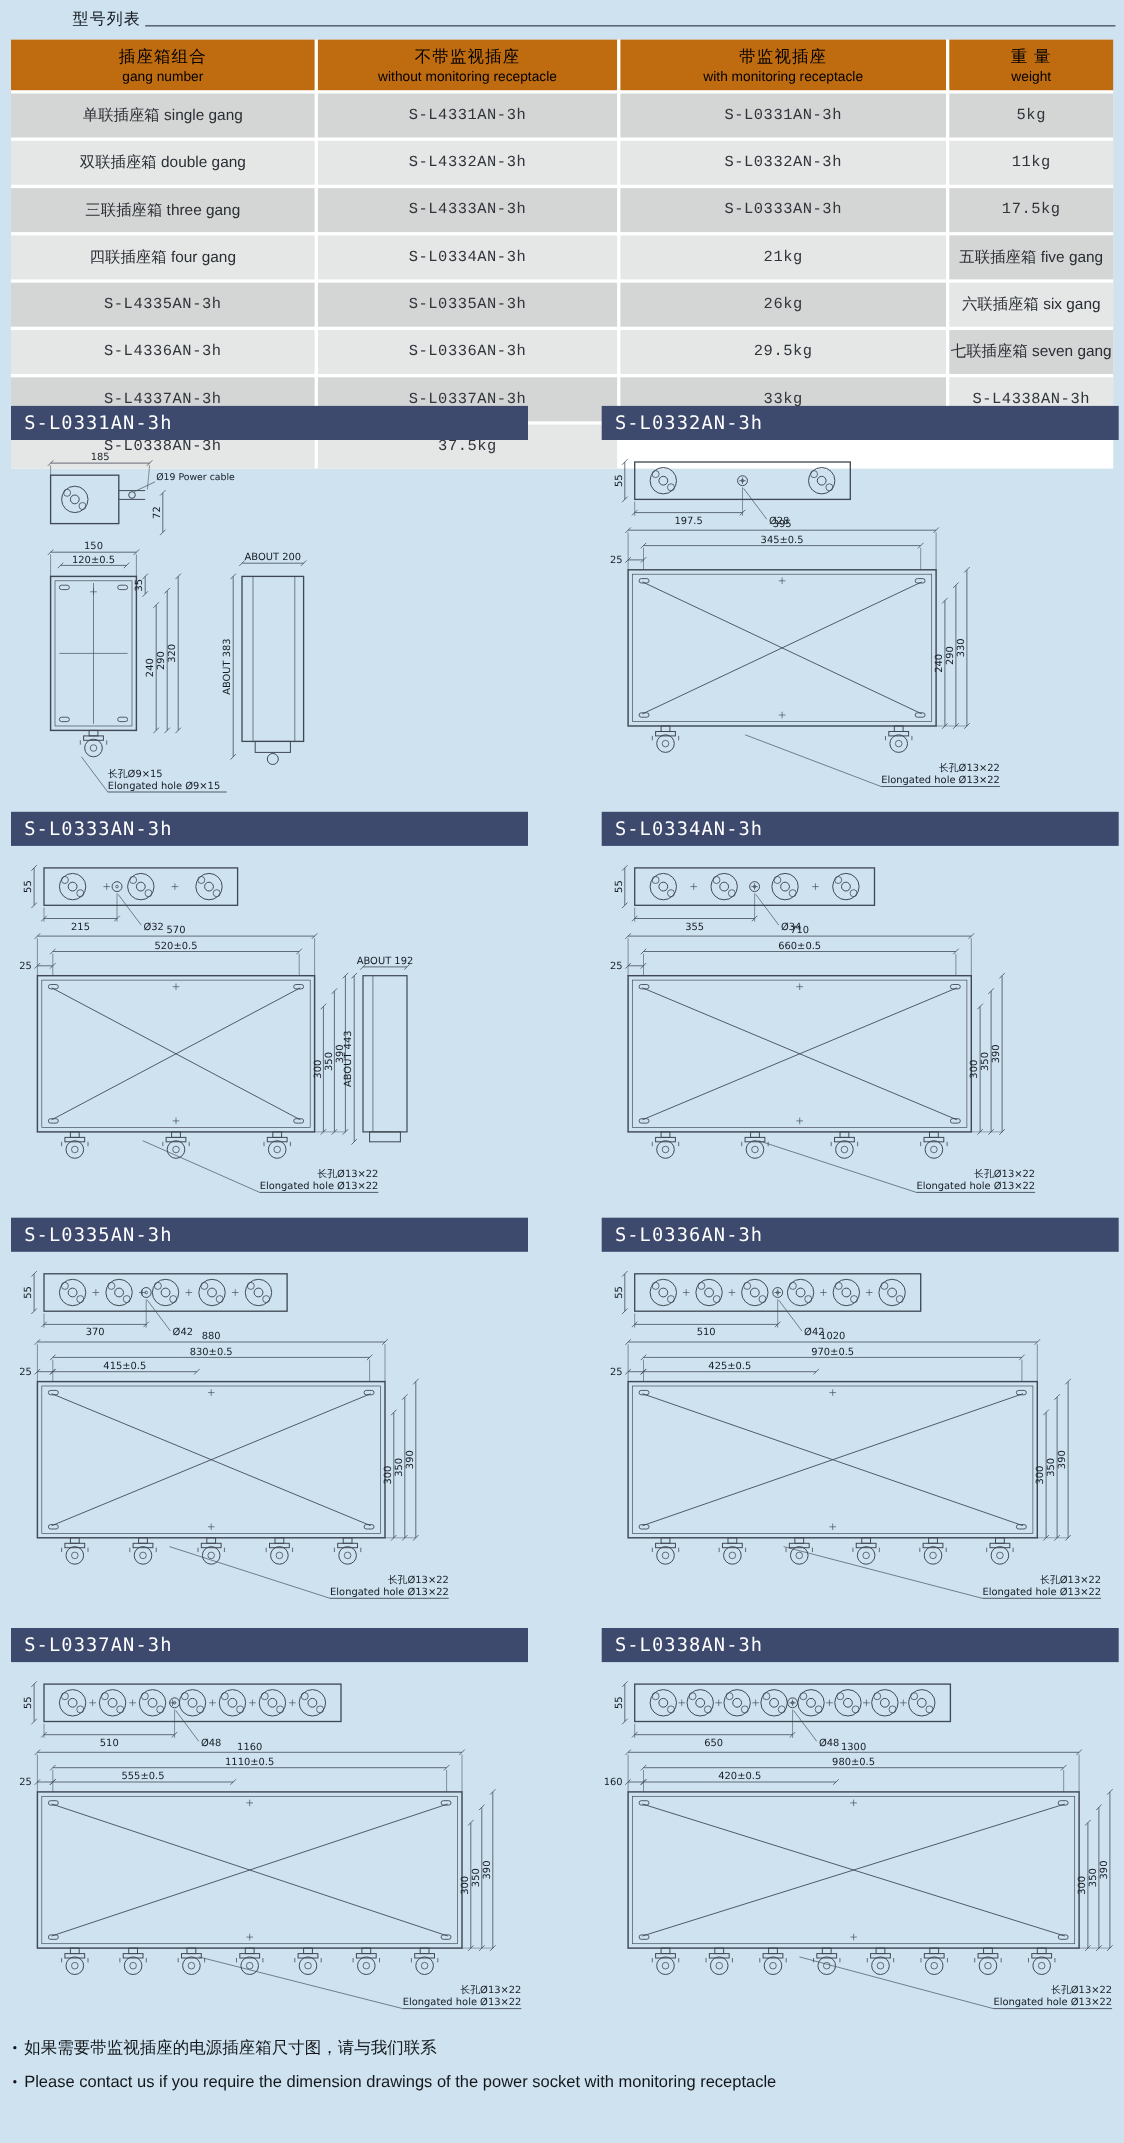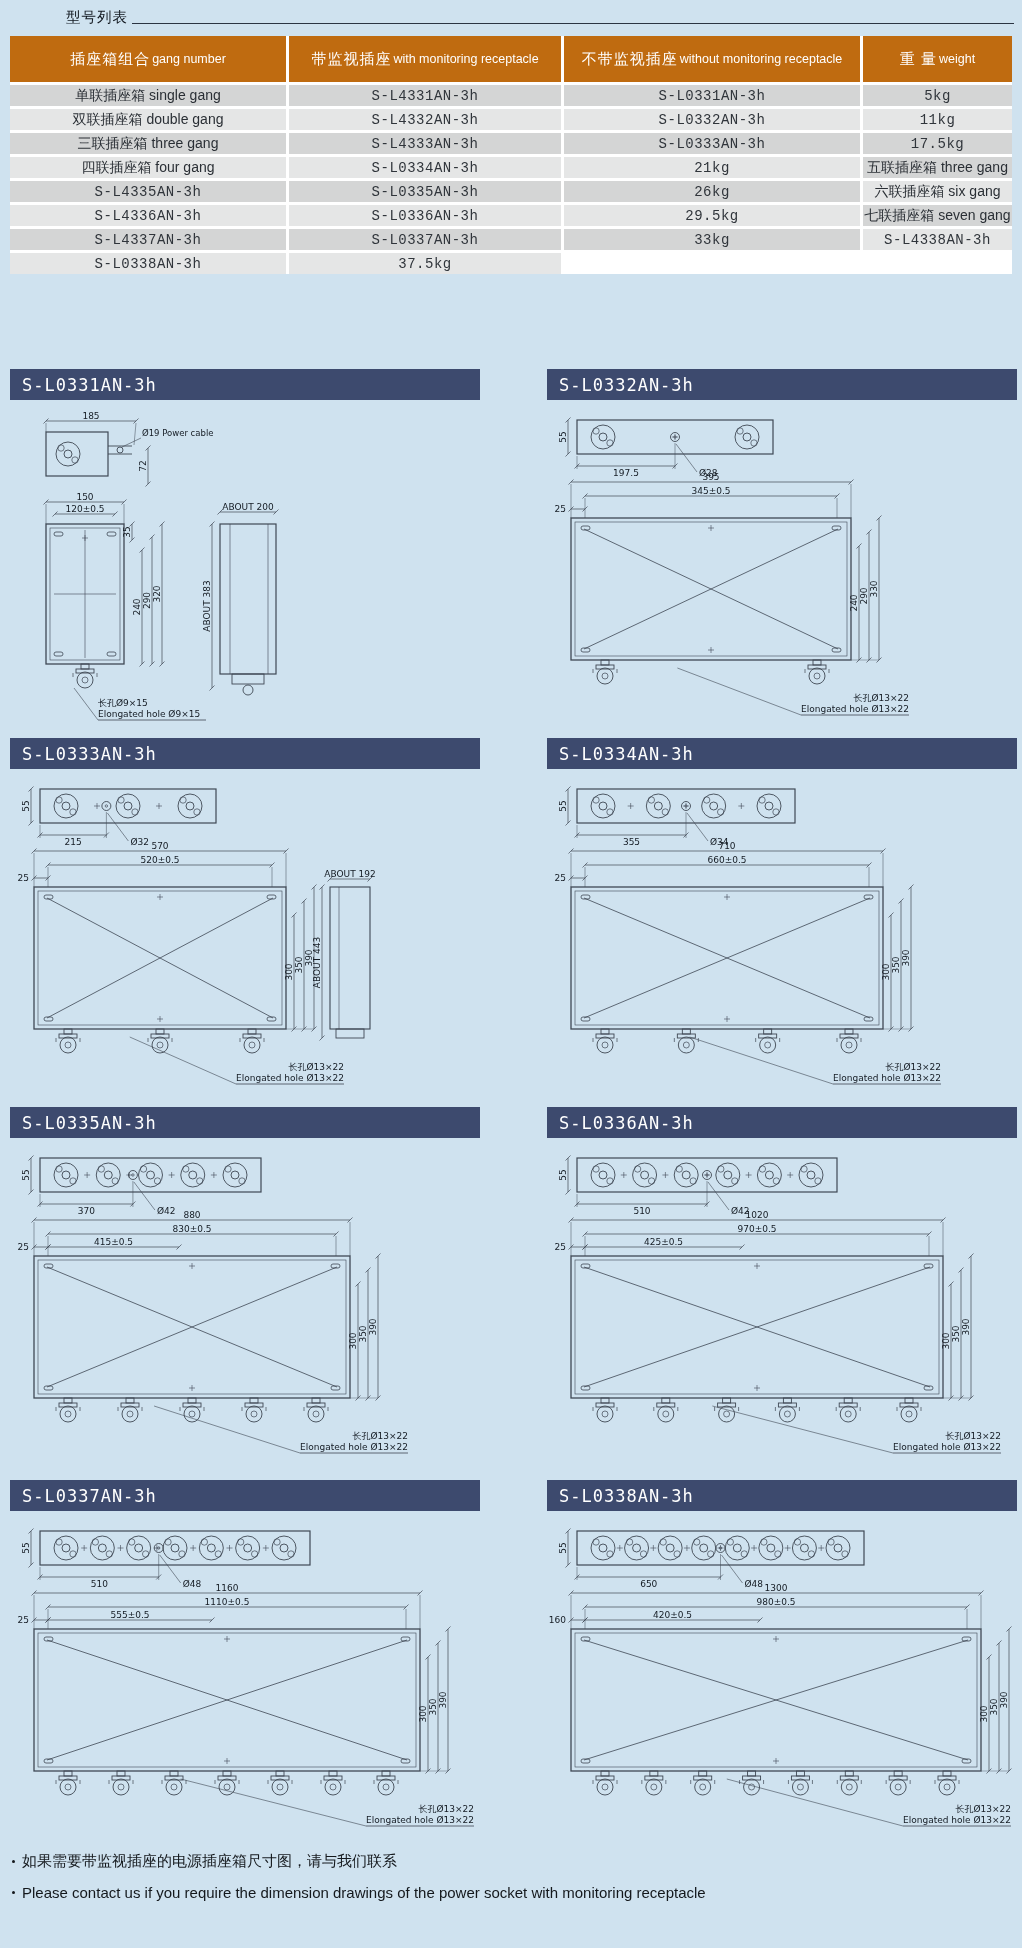--- a/index.html
+++ b/index.html
@@ -6,25 +6,25 @@
   html,body{background:#cfe2ef}
   body{font-family:"Liberation Sans","DejaVu Sans",sans-serif}
   .page{position:relative;width:1022px;height:1948px;background:var(--page-bg,#cfe2ef);overflow:hidden}
 
   .titlebar{position:absolute;left:66px;right:8px;top:8px;display:flex;align-items:flex-end;gap:4px}
   .titlebar .t{font-size:14.5px;color:#10161d;letter-spacing:1px;white-space:nowrap}
   .titlebar .rule{flex:1;border-bottom:1.7px solid #2b3442;margin-bottom:3px}
 
   .model-table{position:absolute;left:10px;top:36px;width:1002px;display:grid;
     grid-template-columns:276px 272px 296px 1fr;gap:3px;background:#fff}
-  .th{background:var(--accent-orange,#bf6b10);color:#ffffff;height:46px;display:flex;
-    flex-direction:row;justify-content:center;align-items:center;gap:2px}
+  .th{background:var(--accent-orange,#bf6b10);color:#000000;height:46px;display:flex;
+    flex-direction:column;justify-content:center;align-items:center;gap:2px}
   .th .cn{font-size:15px;letter-spacing:1px}
   .th .en{font-size:12.5px}
-  .td{height:21px;display:flex;align-items:center;justify-content:center;font-size:14px;color:#2a2f35}
+  .td{height:40px;display:flex;align-items:center;justify-content:center;font-size:14px;color:#2a2f35}
   .td.model,.td.weight{font-family:Liberation Mono, monospace;letter-spacing:.5px;color:#30353b}
   .row-dark{background:var(--row-dark,#d4d5d5)}
   .row-light{background:var(--row-light,#e5e6e6)}
 
   .section{position:absolute;width:470px}
   .section-header{height:31px;background:var(--header-navy,#3d4a6e);color:#fff;display:flex;align-items:center;
     padding-left:12px;font-family:"DejaVu Sans Mono","Liberation Mono",monospace;font-size:17px;letter-spacing:1px}
   .drawing{display:block;margin-top:6px}
   .drawing text{font-family:"DejaVu Sans","Liberation Sans",sans-serif}
 
@@ -39,47 +39,47 @@
     <span class="t">型号列表</span>
     <span class="rule"></span>
   </div>
 
   <div class="model-table" id="model-table">
       <div class="th">
         <div class="cn">插座箱组合</div>
         <div class="en">gang number</div>
       </div>
       <div class="th">
+        <div class="cn">不带监视插座</div>
+        <div class="en">without monitoring receptacle</div>
+      </div>
+      <div class="th">
         <div class="cn">带监视插座</div>
         <div class="en">with monitoring receptacle</div>
-      </div>
-      <div class="th">
-        <div class="cn">不带监视插座</div>
-        <div class="en">without monitoring receptacle</div>
       </div>
       <div class="th">
         <div class="cn">重 量</div>
         <div class="en">weight</div>
       </div>
       <div class="td gang row-dark">单联插座箱 single gang</div>
       <div class="td model row-dark">S-L4331AN-3h</div>
       <div class="td model row-dark">S-L0331AN-3h</div>
       <div class="td weight row-dark">5kg</div>
       <div class="td gang row-light">双联插座箱 double gang</div>
       <div class="td model row-light">S-L4332AN-3h</div>
       <div class="td model row-light">S-L0332AN-3h</div>
       <div class="td weight row-light">11kg</div>
       <div class="td gang row-dark">三联插座箱 three gang</div>
       <div class="td model row-dark">S-L4333AN-3h</div>
       <div class="td model row-dark">S-L0333AN-3h</div>
       <div class="td weight row-dark">17.5kg</div>
       <div class="td gang row-light">四联插座箱 four gang</div>
       <div class="td model row-light">S-L0334AN-3h</div>
       <div class="td weight row-light">21kg</div>
-      <div class="td gang row-dark">五联插座箱 three gang</div>
+      <div class="td gang row-dark">五联插座箱 five gang</div>
       <div class="td model row-dark">S-L4335AN-3h</div>
       <div class="td model row-dark">S-L0335AN-3h</div>
       <div class="td weight row-dark">26kg</div>
       <div class="td gang row-light">六联插座箱 six gang</div>
       <div class="td model row-light">S-L4336AN-3h</div>
       <div class="td model row-light">S-L0336AN-3h</div>
       <div class="td weight row-light">29.5kg</div>
       <div class="td gang row-dark">七联插座箱 seven gang</div>
       <div class="td model row-dark">S-L4337AN-3h</div>
       <div class="td model row-dark">S-L0337AN-3h</div>

